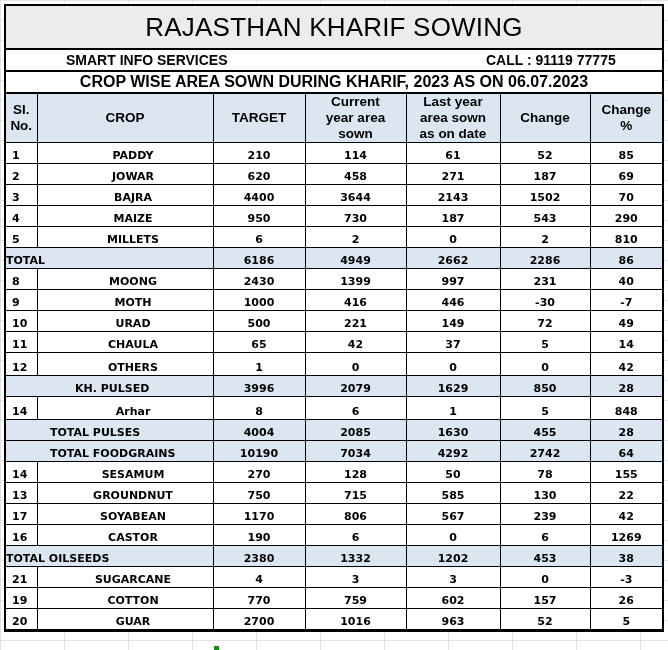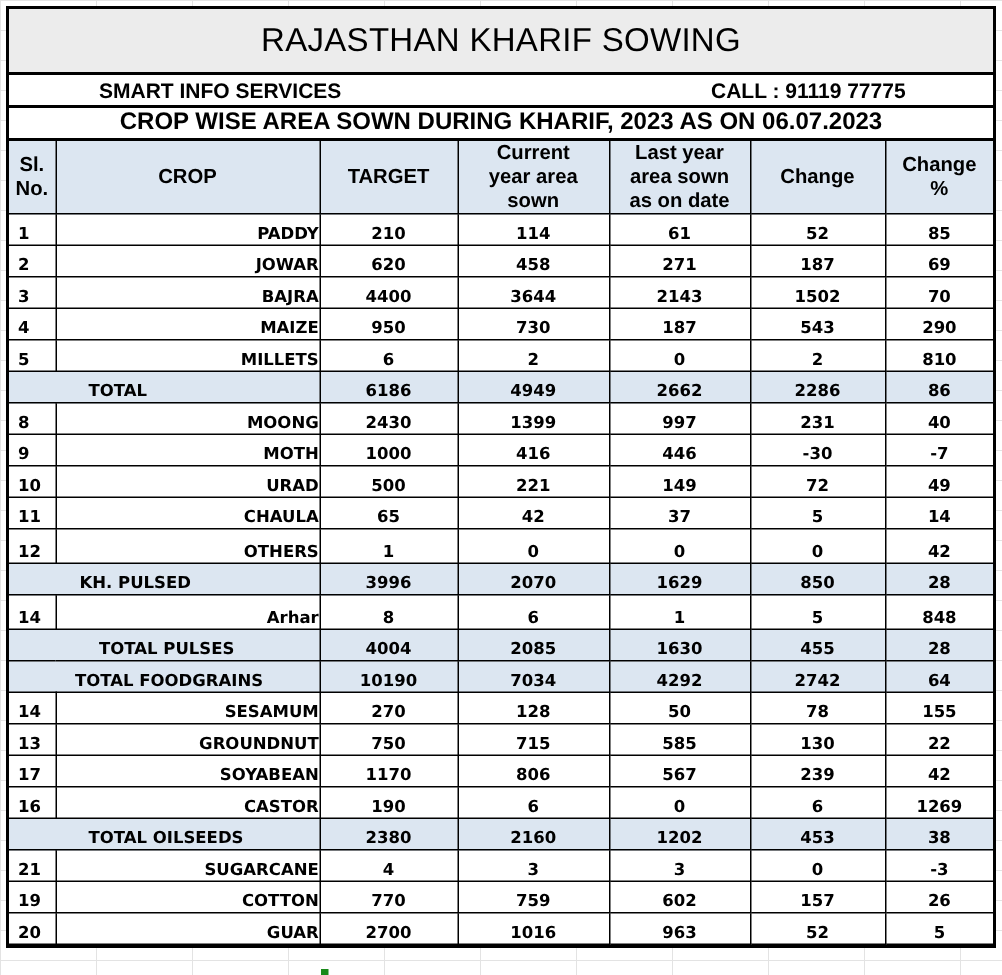--- a/index.html
+++ b/index.html
@@ -2,33 +2,33 @@
 <html><head>
 <meta charset="utf-8">
 <style>
   html, body { margin:0; padding:0; background:#ffffff; }
   body { width:668px; height:650px; position:relative; overflow:hidden; font-family:"DejaVu Sans", sans-serif; }
   .grid-bg { position:absolute; inset:0;
     background-image: linear-gradient(#e3e3e3 1px, transparent 1px), linear-gradient(90deg, #e3e3e3 1px, transparent 1px);
     background-size: 100% 20px, 64px 100%; }
   .sheet { position:absolute; left:4px; top:4px; width:660px; border:2px solid #000; background:#fff; box-sizing:border-box; }
   .title { height:42px; background:#ececec; border-bottom:2px solid #000; display:flex; align-items:center; justify-content:center;
-    font-family:"Liberation Sans", sans-serif; font-size:22px; color:#000; letter-spacing:0.2px; }
+    font-family:"Liberation Sans", sans-serif; font-size:26px; color:#000; letter-spacing:0.2px; }
   .info { height:20px; border-bottom:2px solid #000; position:relative; font-family:"Liberation Sans", sans-serif; font-weight:bold; font-size:14px;padding-left:40px; }
   .info .left { position:absolute; left:60px; top:2px; }
-  .info .right { position:absolute; left:468px; top:2px; }
+  .info .right { position:absolute; left:480px; top:2px; }
   .subtitle { height:20px; display:flex; align-items:center; justify-content:center; font-family:"Liberation Sans", sans-serif;
     font-weight:bold; font-size:16px; border-bottom:2px solid #000; }
   table { border-collapse:collapse; width:656px; table-layout:fixed; font-family:"DejaVu Sans", sans-serif; font-weight:bold; font-size:11px; color:#000;border-radius:17px; }
   th, td { border-right:1px solid #000; border-bottom:1px solid #000; padding:0; }
   th:last-child, td:last-child { border-right:none; }
   th { background:#dce6f1; height:48px; font-family:"Liberation Sans", sans-serif; font-size:13.5px; line-height:16px; border-bottom:1px solid #000; }
   td { height:19px; vertical-align:bottom; padding-bottom:1px; text-align:center; }
   td.sl { text-align:left; padding-left:6px; }
-  td.crop { text-align:right; padding-left:16px; }
+  td.crop { text-align:center; padding-left:16px; }
   tr.total td { background:#dce6f1; }
   tr.total td.tlabel { text-align:left; }
   tr.tall td { height:21px; }
   .marker { position:absolute; left:214px; top:646px; width:5px; height:4px; background:#1a8a1a; }
 </style>
 </head>
 <body>
 
 <div class="grid-bg"></div>
 
@@ -101,21 +101,21 @@
         <tr>
           <td class="sl">5</td>
           <td class="crop">MILLETS</td>
           <td>6</td>
           <td>2</td>
           <td>0</td>
           <td>2</td>
           <td>810</td>
         </tr>
         <tr class="total">
-          <td class="tlabel" colspan="2" style="padding-left: 53px;">TOTAL</td>
+          <td class="tlabel" colspan="2" style="">TOTAL</td>
           <td>6186</td>
           <td>4949</td>
           <td>2662</td>
           <td>2286</td>
           <td>86</td>
         </tr>
         <tr>
           <td class="sl">8</td>
           <td class="crop">MOONG</td>
           <td>2430</td>
@@ -154,38 +154,38 @@
         <tr class="tall">
           <td class="sl">12</td>
           <td class="crop">OTHERS</td>
           <td>1</td>
           <td>0</td>
           <td>0</td>
           <td>0</td>
           <td>42</td>
         </tr>
         <tr class="total">
-          <td class="tlabel" colspan="2" style="padding-left: 47px;">KH. PULSED</td>
+          <td class="tlabel" colspan="2" style="padding-left: 69px;">KH. PULSED</td>
           <td>3996</td>
-          <td>2070</td>
+          <td>2079</td>
           <td>1629</td>
           <td>850</td>
           <td>28</td>
         </tr>
         <tr class="tall">
           <td class="sl">14</td>
           <td class="crop">Arhar</td>
           <td>8</td>
           <td>6</td>
           <td>1</td>
           <td>5</td>
           <td>848</td>
         </tr>
         <tr class="total">
-          <td class="tlabel" colspan="2" style="padding-left: 60px; margin-top: 38px;">TOTAL PULSES</td>
+          <td class="tlabel" colspan="2" style="padding-left: 44px; margin-top: 38px;">TOTAL PULSES</td>
           <td>4004</td>
           <td>2085</td>
           <td>1630</td>
           <td>455</td>
           <td>28</td>
         </tr>
         <tr class="total">
           <td class="tlabel" colspan="2" style="padding-left: 44px;">TOTAL  FOODGRAINS</td>
           <td>10190</td>
           <td>7034</td>
@@ -223,23 +223,23 @@
         <tr>
           <td class="sl">16</td>
           <td class="crop">CASTOR</td>
           <td>190</td>
           <td>6</td>
           <td>0</td>
           <td>6</td>
           <td>1269</td>
         </tr>
         <tr class="total">
-          <td class="tlabel" colspan="2" style="padding-left: 53px;">TOTAL OILSEEDS</td>
+          <td class="tlabel" colspan="2" style="">TOTAL OILSEEDS</td>
           <td>2380</td>
-          <td>2160</td>
+          <td>1332</td>
           <td>1202</td>
           <td>453</td>
           <td>38</td>
         </tr>
         <tr>
           <td class="sl">21</td>
           <td class="crop">SUGARCANE</td>
           <td>4</td>
           <td>3</td>
           <td>3</td>

